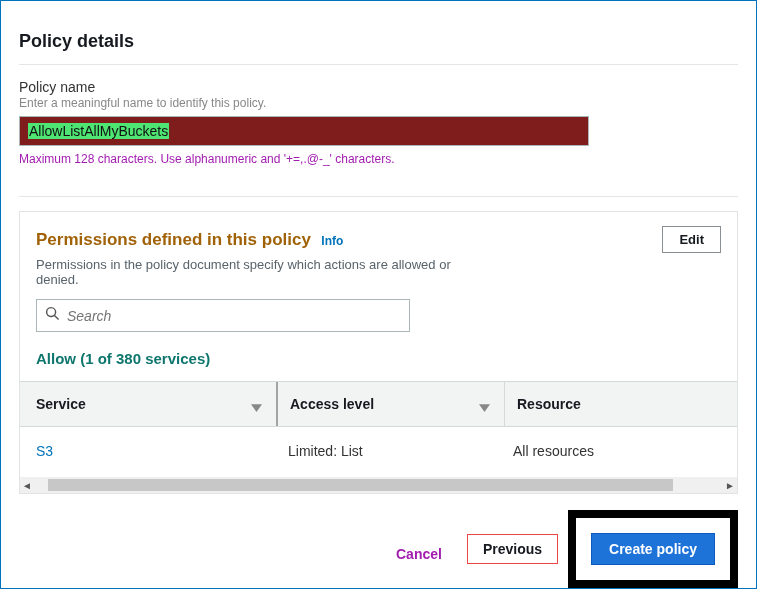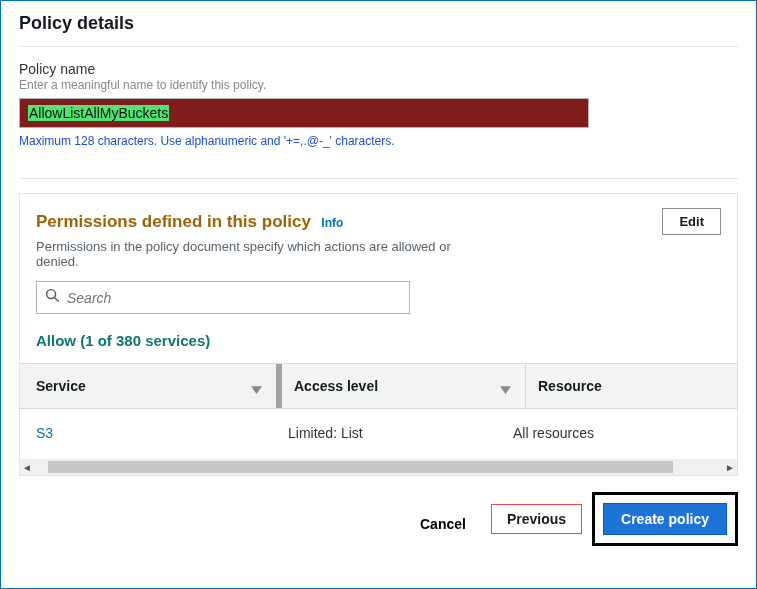--- a/index.html
+++ b/index.html
@@ -1,61 +1,61 @@
 <!DOCTYPE html>
 <html><head>
 <meta charset="utf-8">
 <style>
 * { box-sizing: border-box; margin: 0; padding: 0; }
 body { font-family: "Amazon Ember", "Helvetica Neue", Arial, sans-serif; width: 757px; height: 589px; border: 1px solid #0073bb; background: #fff; position: relative; }
-.container { padding: 12px 18px 0 18px; }
+.container { padding: 30px 18px 0 18px; }
 h1 { font-size: 18px; font-weight: bold; color: #16191f; margin-bottom: 12px; }
 .hr { border: none; border-top: 1px solid #e6e6e6; margin-bottom: 14px; }
 .field-label { font-size: 14px; color: #333; margin-bottom: 1px; }
 .field-help { font-size: 12px; color: #888; margin-bottom: 6px; }
 .text-input { width: 570px; border: 1px solid #aab7b8; background: #7f1d1d; padding: 6px 8px; font-size: 14px; font-family: inherit; margin-bottom: 6px; }
 .highlight { background: #4ee572; display: inline-block; padding: 0 1px; color:#111; }
-.field-hint { font-size: 12px; color: #1d4ed8; margin-bottom: 30px; }
+.field-hint { font-size: 12px; color: #a21caf; margin-bottom: 30px; }
 .panel { border: 1px solid #e1e4e5; background: #fff; }
 .panel-head { padding: 14px 16px 0 16px; position: relative; }
 .panel-title-row { display: flex; align-items: center; justify-content: space-between; }
 .panel-title { font-size: 17px; font-weight: bold; color: #a16207; display: inline; }
 .info-link { color: #0073bb; font-size: 12px; font-weight: bold; margin-left: 6px; cursor: pointer; }
 .edit-btn { background: #fff; border: 1px solid #8a8f94; padding: 5px 16px; font-size: 13px; font-weight: bold; color: #16191f; cursor: pointer; }
 .panel-desc { font-size: 13px; color: #59636b; margin: 4px 0 12px 0; max-width: 430px; }
 .search-wrap { display: flex; align-items: center; border: 1px solid #aab7b8; width: 374px; padding: 6px 8px; margin-bottom: 6px; }
 .search-wrap svg { width: 15px; height: 15px; fill: #555; margin-right: 7px; }
 .search-wrap input { border: none; outline: none; font-size: 14px; font-style: italic; color: #888; flex: 1; font-family: inherit; }
 .toggle-row { display: flex; align-items: flex-start; justify-content: flex-end; margin-top: -30px; padding-right: 16px; }
 .toggle { width: 24px; height: 14px; background: #aab; border-radius: 8px; position: relative; margin-right: 9px; margin-top: 2px; }
 .toggle:after { content:""; position:absolute; left:1px; top:1px; width:12px; height:12px; background:#fff; border-radius:50%; }
 .toggle-label { font-size: 13px; color: #333; max-width: 140px; line-height: 1.35; }
 .allow-title { font-size: 15px; font-weight: bold; color: #0f766e; padding: 12px 16px 14px 16px; }
 .thead { display: flex; background: #f2f3f3; border-top: 1px solid #d5d9d9; border-bottom: 1px solid #d5d9d9; padding: 0 16px; }
 .th { font-size: 14px; font-weight: bold; color: #16191f; padding: 14px 0; display: flex; align-items: center; position: relative; }
 .th.c1 { width: 240px; }
-.th.c2 { width: 250px; border-left: 6px solid #a3a3a3; border-right: 1px solid #d5d9d9; padding-left: 12px; }
+.th.c2 { width: 229px; border-left: 2px solid #a3a3a3; border-right: 1px solid #d5d9d9; padding-left: 12px; }
 .th.c3 { flex: 1; padding-left: 12px; }
 .sort { position: absolute; right: 14px; top: 50%; margin-top: -5px; }
 .sort svg { width: 11px; height: 11px; fill: #888; }
 .trow { display: flex; padding: 16px 16px 18px 16px; font-size: 14px; color: #333; }
 .td.c1 { width: 240px; }
 .td.c2 { width: 225px; padding-left: 12px; }
 .td.c3 { flex: 1; padding-left: 12px; }
 .link { color: #0073bb; cursor: pointer; }
 .hscroll { height: 16px; background: #f0f0f0; position: relative; display:flex; align-items:center; }
 .hscroll .arrow { width: 14px; text-align:center; font-size: 10px; color:#555; }
 .hscroll .track { flex:1; position:relative; height:12px; }
 .hscroll .thumb { position:absolute; left:14px; right:50px; top:0; height:12px; background:#c7c7c7; }
 .btnbar { display:flex; justify-content: flex-end; align-items:center; padding: 16px 18px 14px 0; gap: 10px; }
 .btn { padding: 6px 15px; font-size: 14px; font-weight: bold; cursor: pointer; font-family: inherit; }
-.btn-link { background:none; border:none; color:#000000;margin-top:9px; }
+.btn-link { background:none; border:none; color:#a21caf;margin-top:9px; }
 .btn-outline { background:#fff; border:1px solid #ef4444; color:#16191f; }
 .btn-primary { background:#1e73d9; border:1px solid #0b5bbf; color:#fff; padding: 7px 17px; }
-.primary-wrap { border: 3px solid #000000; padding: 8px; }
+.primary-wrap { border: 8px solid #000000; padding: 15px; }
 </style>
 </head>
 <body>
 
 <div class="container">
   <h1>Policy details</h1>
   <hr class="hr">
 
   <div class="field-label">Policy name</div>
   <div class="field-help">Enter a meaningful name to identify this policy.</div>

